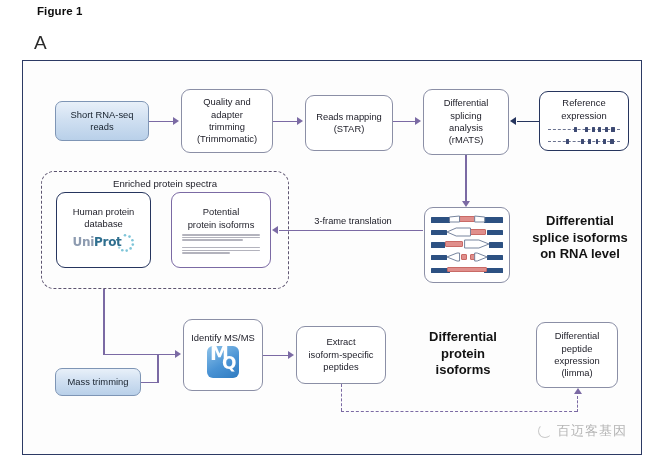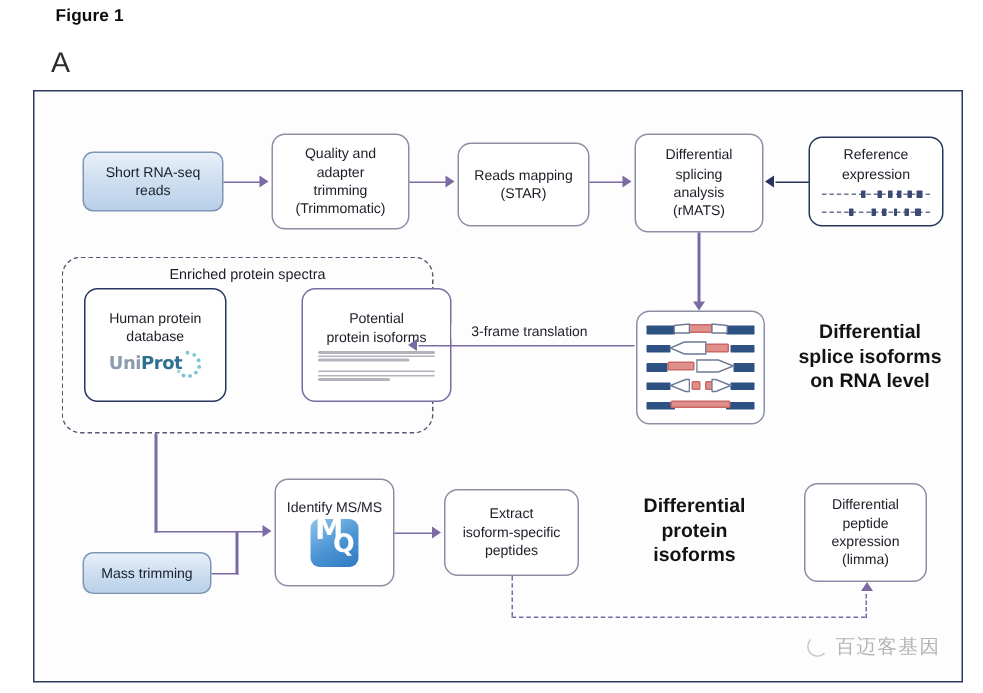--- a/index.html
+++ b/index.html
@@ -373,21 +373,21 @@
             <circle cx="18.8" cy="11.6" r="1.3"></circle>
             <circle cx="16.6" cy="15.4" r="1.3"></circle>
             <circle cx="12.7" cy="17.6" r="1.3"></circle>
             <circle cx="8.3" cy="17.3" r="1.3"></circle>
             <circle cx="5.2" cy="14.6" r="1.2" fill="#9fd3e2"></circle>
           </g>
         </svg>
       </div>
     </div>
 
-    <div class="box purple" style="left:148px; top:131px; width:100px; height:76px;margin-left:30px;">
+    <div class="box purple" style="left:148px; top:131px; width:100px; height:76px;">
       <span>Potential</span>
       <span>protein isoforms</span>
       <div class="seq-block">
         <div class="seq-para">
           <div class="seq-line"></div>
           <div class="seq-line"></div>
           <div class="seq-line" style="width:78%;"></div>
         </div>
         <div class="seq-gap"></div>
         <div class="seq-para">

